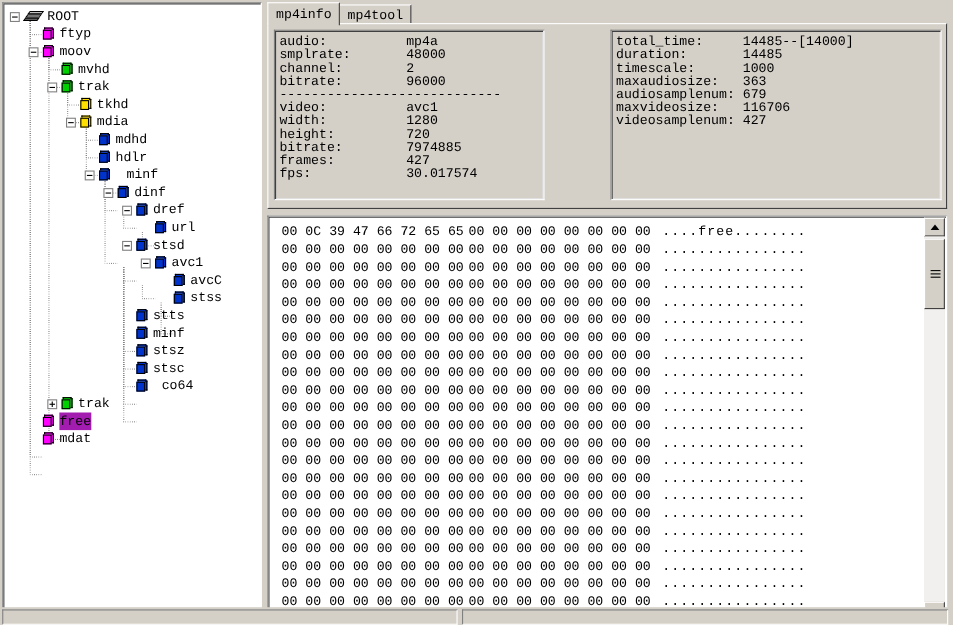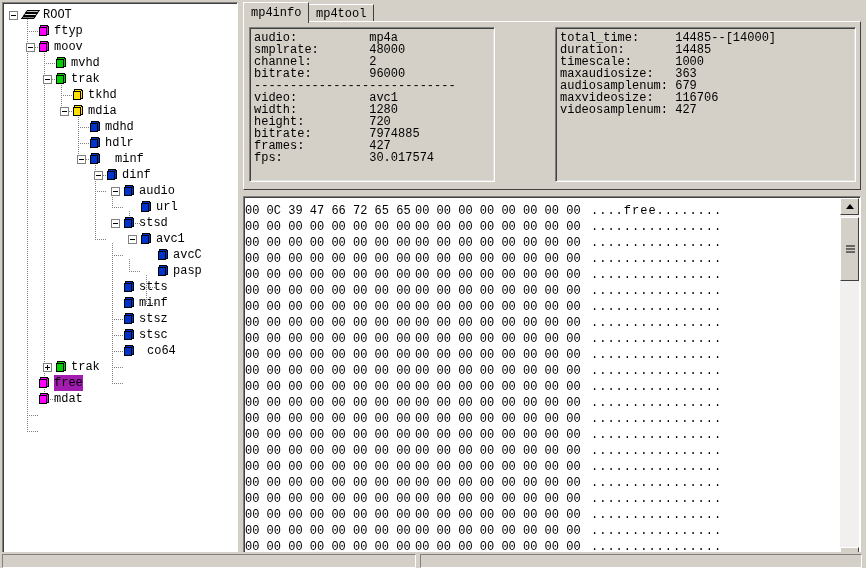--- a/index.html
+++ b/index.html
@@ -108,21 +108,21 @@
 
   
   #hexwrap{
     position:absolute;left:3px;top:196px;width:618px;height:370px;
     background:#fff;
     border-top:1px solid #808080;border-left:1px solid #808080;
     border-right:1px solid #ffffff;border-bottom:1px solid #ffffff;
     box-shadow:inset 1px 1px 0 #404040;
     box-sizing:border-box;overflow:hidden;
   }
-  #hexbody{position:absolute;left:0;top:0;right:21px;bottom:0;overflow:hidden;padding:6px 0 0 1px;}
+  #hexbody{position:absolute;left:0;top:0;right:21px;bottom:0;overflow:hidden;padding:6px 0 0 12px;}
   .hexrow{height:16px;line-height:16px;white-space:pre;font-size:12px;
     font-family:"Liberation Mono","DejaVu Sans Mono",monospace;}
   .hexrow .h1{display:inline-block;width:170px;}
   .hexrow .h2{display:inline-block;width:176px;}
   .hexrow .asc{display:inline-block;letter-spacing:1px;}
 
   
   #vscroll{
     position:absolute;right:1px;top:1px;width:19px;bottom:1px;
     background:#d4d0c8;
@@ -324,21 +324,21 @@
           </span>
           <span class="lbl" style="left: 119px;">dinf</span>
         </div>
         <div class="node" style="height: 16px;">
           <span class="exp" style="left: 108px;"></span>
           <span class="ico" style="left: 121px;">
             <i class="top" style="background: rgb(0, 51, 204);"></i>
             <i class="side" style="background: rgb(0, 51, 204);"></i>
             <i class="face" style="background: rgb(0, 51, 204);"></i>
           </span>
-          <span class="lbl" style="left: 136px;">audio</span>
+          <span class="lbl" style="left: 136px;">dref</span>
         </div>
         <div class="node" style="height: 16px;">
           <span class="ico" style="left: 138px;">
             <i class="top" style="background: rgb(0, 51, 204);"></i>
             <i class="side" style="background: rgb(0, 51, 204);"></i>
             <i class="face" style="background: rgb(0, 51, 204);"></i>
           </span>
           <span class="lbl" style="left: 153px;">url</span>
         </div>
         <div class="node" style="height: 16px;">
@@ -366,21 +366,21 @@
             <i class="face" style="background: rgb(0, 51, 204);"></i>
           </span>
           <span class="lbl" style="left: 170px;">avcC</span>
         </div>
         <div class="node" style="height: 16px;">
           <span class="ico" style="left: 155px;">
             <i class="top" style="background: rgb(0, 51, 204);"></i>
             <i class="side" style="background: rgb(0, 51, 204);"></i>
             <i class="face" style="background: rgb(0, 51, 204);"></i>
           </span>
-          <span class="lbl" style="left: 170px;">pasp</span>
+          <span class="lbl" style="left: 170px;">stss</span>
         </div>
         <div class="node" style="height: 16px;">
           <span class="ico" style="left: 121px;">
             <i class="top" style="background: rgb(0, 51, 204);"></i>
             <i class="side" style="background: rgb(0, 51, 204);"></i>
             <i class="face" style="background: rgb(0, 51, 204);"></i>
           </span>
           <span class="lbl" style="left: 136px;">stts</span>
         </div>
         <div class="node" style="height: 16px;">

